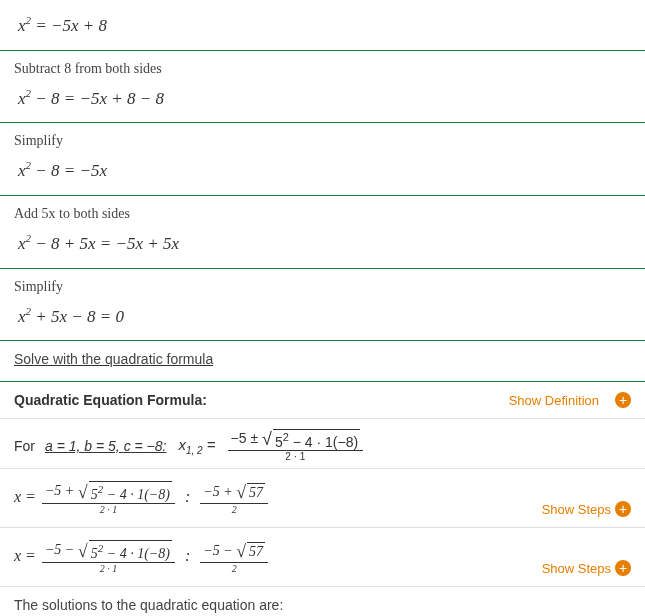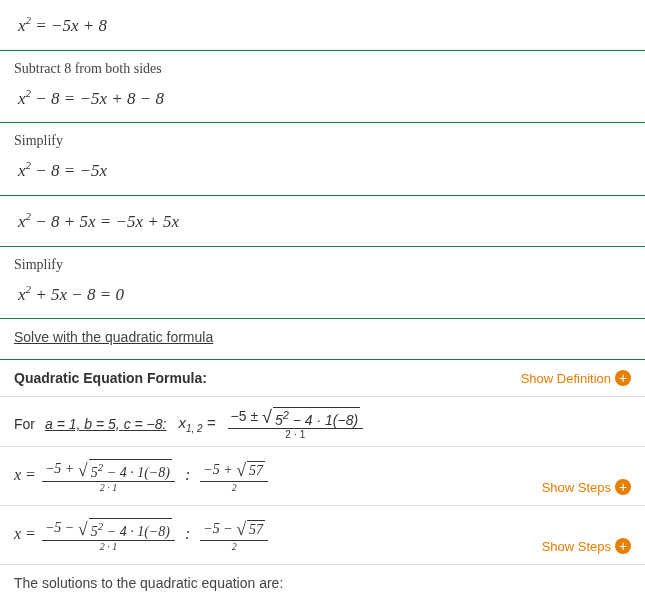--- a/index.html
+++ b/index.html
@@ -61,21 +61,20 @@
 
     .sqrt-symbol {
       font-size: 18px;
       margin-right: 1px;
     }
 
     .sqrt-content {
       border-top: 1.5px solid #333;
       padding: 1px 2px 0 2px;
       font-size: 14px;
-      font-style: italic;
     }
 
     .quadratic-header {
       display: flex;
       justify-content: space-between;
       padding: 10px 14px;
       background: #fff;
       border-bottom: 1px solid #e0e0e0;
     }
 
@@ -86,21 +85,21 @@
       color: #333;
     }
 
     .show-def-btn {
       font-family: Arial, sans-serif;
       font-size: 13px;
       color: #e67e00;
       cursor: pointer;
       display: flex;
       align-items: center;
-      gap: 4px;
+      gap: 16px;
     }
 
     .show-def-btn .plus-circle {
       width: 16px;
       height: 16px;
       border-radius: 50%;
       background: #e67e00;
       color: #fff;
       display: inline-flex;
       align-items: center;
@@ -194,20 +193,21 @@
 </div>
 
 <div class="step-block">
   <div class="step-label">Simplify</div>
   <div class="math-line">
     <i>x</i><sup>2</sup> − 8 = −5<i>x</i>
   </div>
 </div>
 
 <div class="step-block">
+  <div class="step-label">Add 5x to both sides</div>
   <div class="math-line">
     <i>x</i><sup>2</sup> − 8 + 5<i>x</i> = −5<i>x</i> + 5<i>x</i>
   </div>
 </div>
 
 <div class="step-block">
   <div class="step-label">Simplify</div>
   <div class="math-line">
     <i>x</i><sup>2</sup> + 5<i>x</i> − 8 = 0
   </div>

